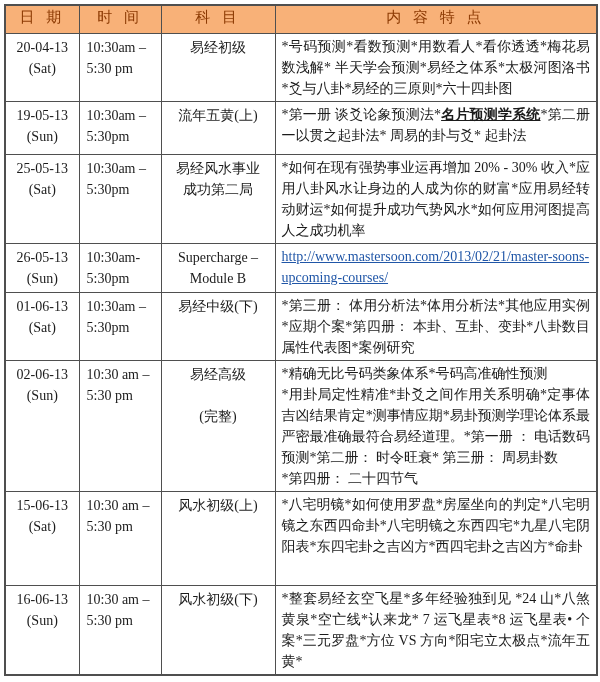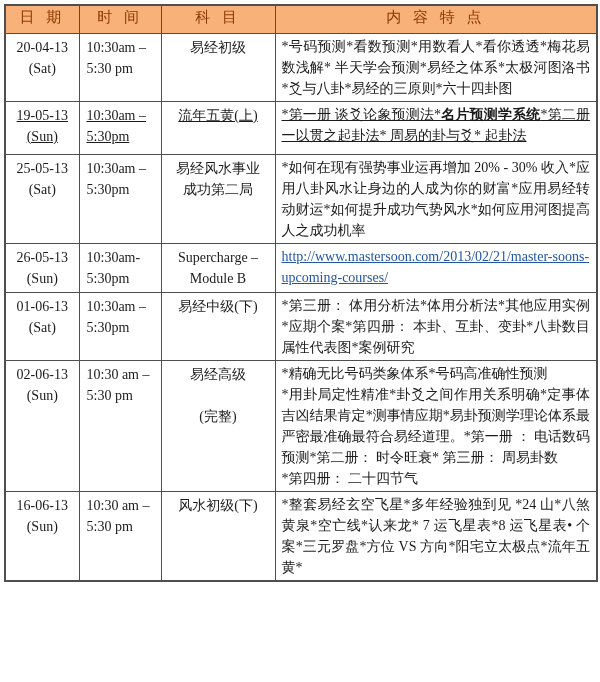--- a/index.html
+++ b/index.html
@@ -65,21 +65,21 @@
   }
   .bu{font-weight:bold;text-decoration:underline;}
   a.link{
     color:var(--link-color);
     text-decoration:underline;
     word-break:break-all;
   }
   
   tr.row-1 td{height:63px;}
   tr.row-2 td{height:65px;}
-  tr.row-3 td{height:53px;text-decoration:underline;}
+  tr.row-3 td{height:53px;}
   tr.row-4 td{height:85px;}
   tr.row-5 td{height:49px;}
   tr.row-6 td{height:63px;}
   tr.row-7 td{height:118px;}
   tr.row-8 td{height:94px;}
   tr.row-9 td{height:60px;}
 </style>
 </head>
 <body>
 
@@ -147,20 +147,28 @@
 (Sun)</td>
           <td class="time">10:30 am –
 5:30 pm</td>
           <td class="subject">易经高级
 
 (完整)</td>
           <td class="content"><span>*精确无比号码类象体系*号码高准确性预测
 *用卦局定性精准*卦爻之间作用关系明确*定事体吉凶结果肯定*测事情应期*易卦预测学理论体系最严密最准确最符合易经道理。*第一册 ： 电话数码预测*第二册： 时令旺衰* 第三册： 周易卦数
 *第四册： 二十四节气</span></td>
         </tr>
+        <tr class="row-8">
+          <td class="date">15-06-13
+(Sat)</td>
+          <td class="time">10:30 am –
+5:30 pm</td>
+          <td class="subject">风水初级(上)</td>
+          <td class="content"><span>*八宅明镜*如何使用罗盘*房屋坐向的判定*八宅明镜之东西四命卦*八宅明镜之东西四宅*九星八宅阴阳表*东四宅卦之吉凶方*西四宅卦之吉凶方*命卦</span></td>
+        </tr>
         <tr class="row-9">
           <td class="date">16-06-13
 (Sun)</td>
           <td class="time">10:30 am –
 5:30 pm</td>
           <td class="subject">风水初级(下)</td>
           <td class="content"><span>*整套易经玄空飞星*多年经验独到见 *24 山*八煞黄泉*空亡线*认来龙* 7 运飞星表*8 运飞星表• 个案*三元罗盘*方位 VS 方向*阳宅立太极点*流年五黄*</span></td>
         </tr>
       </tbody>
   </table>

